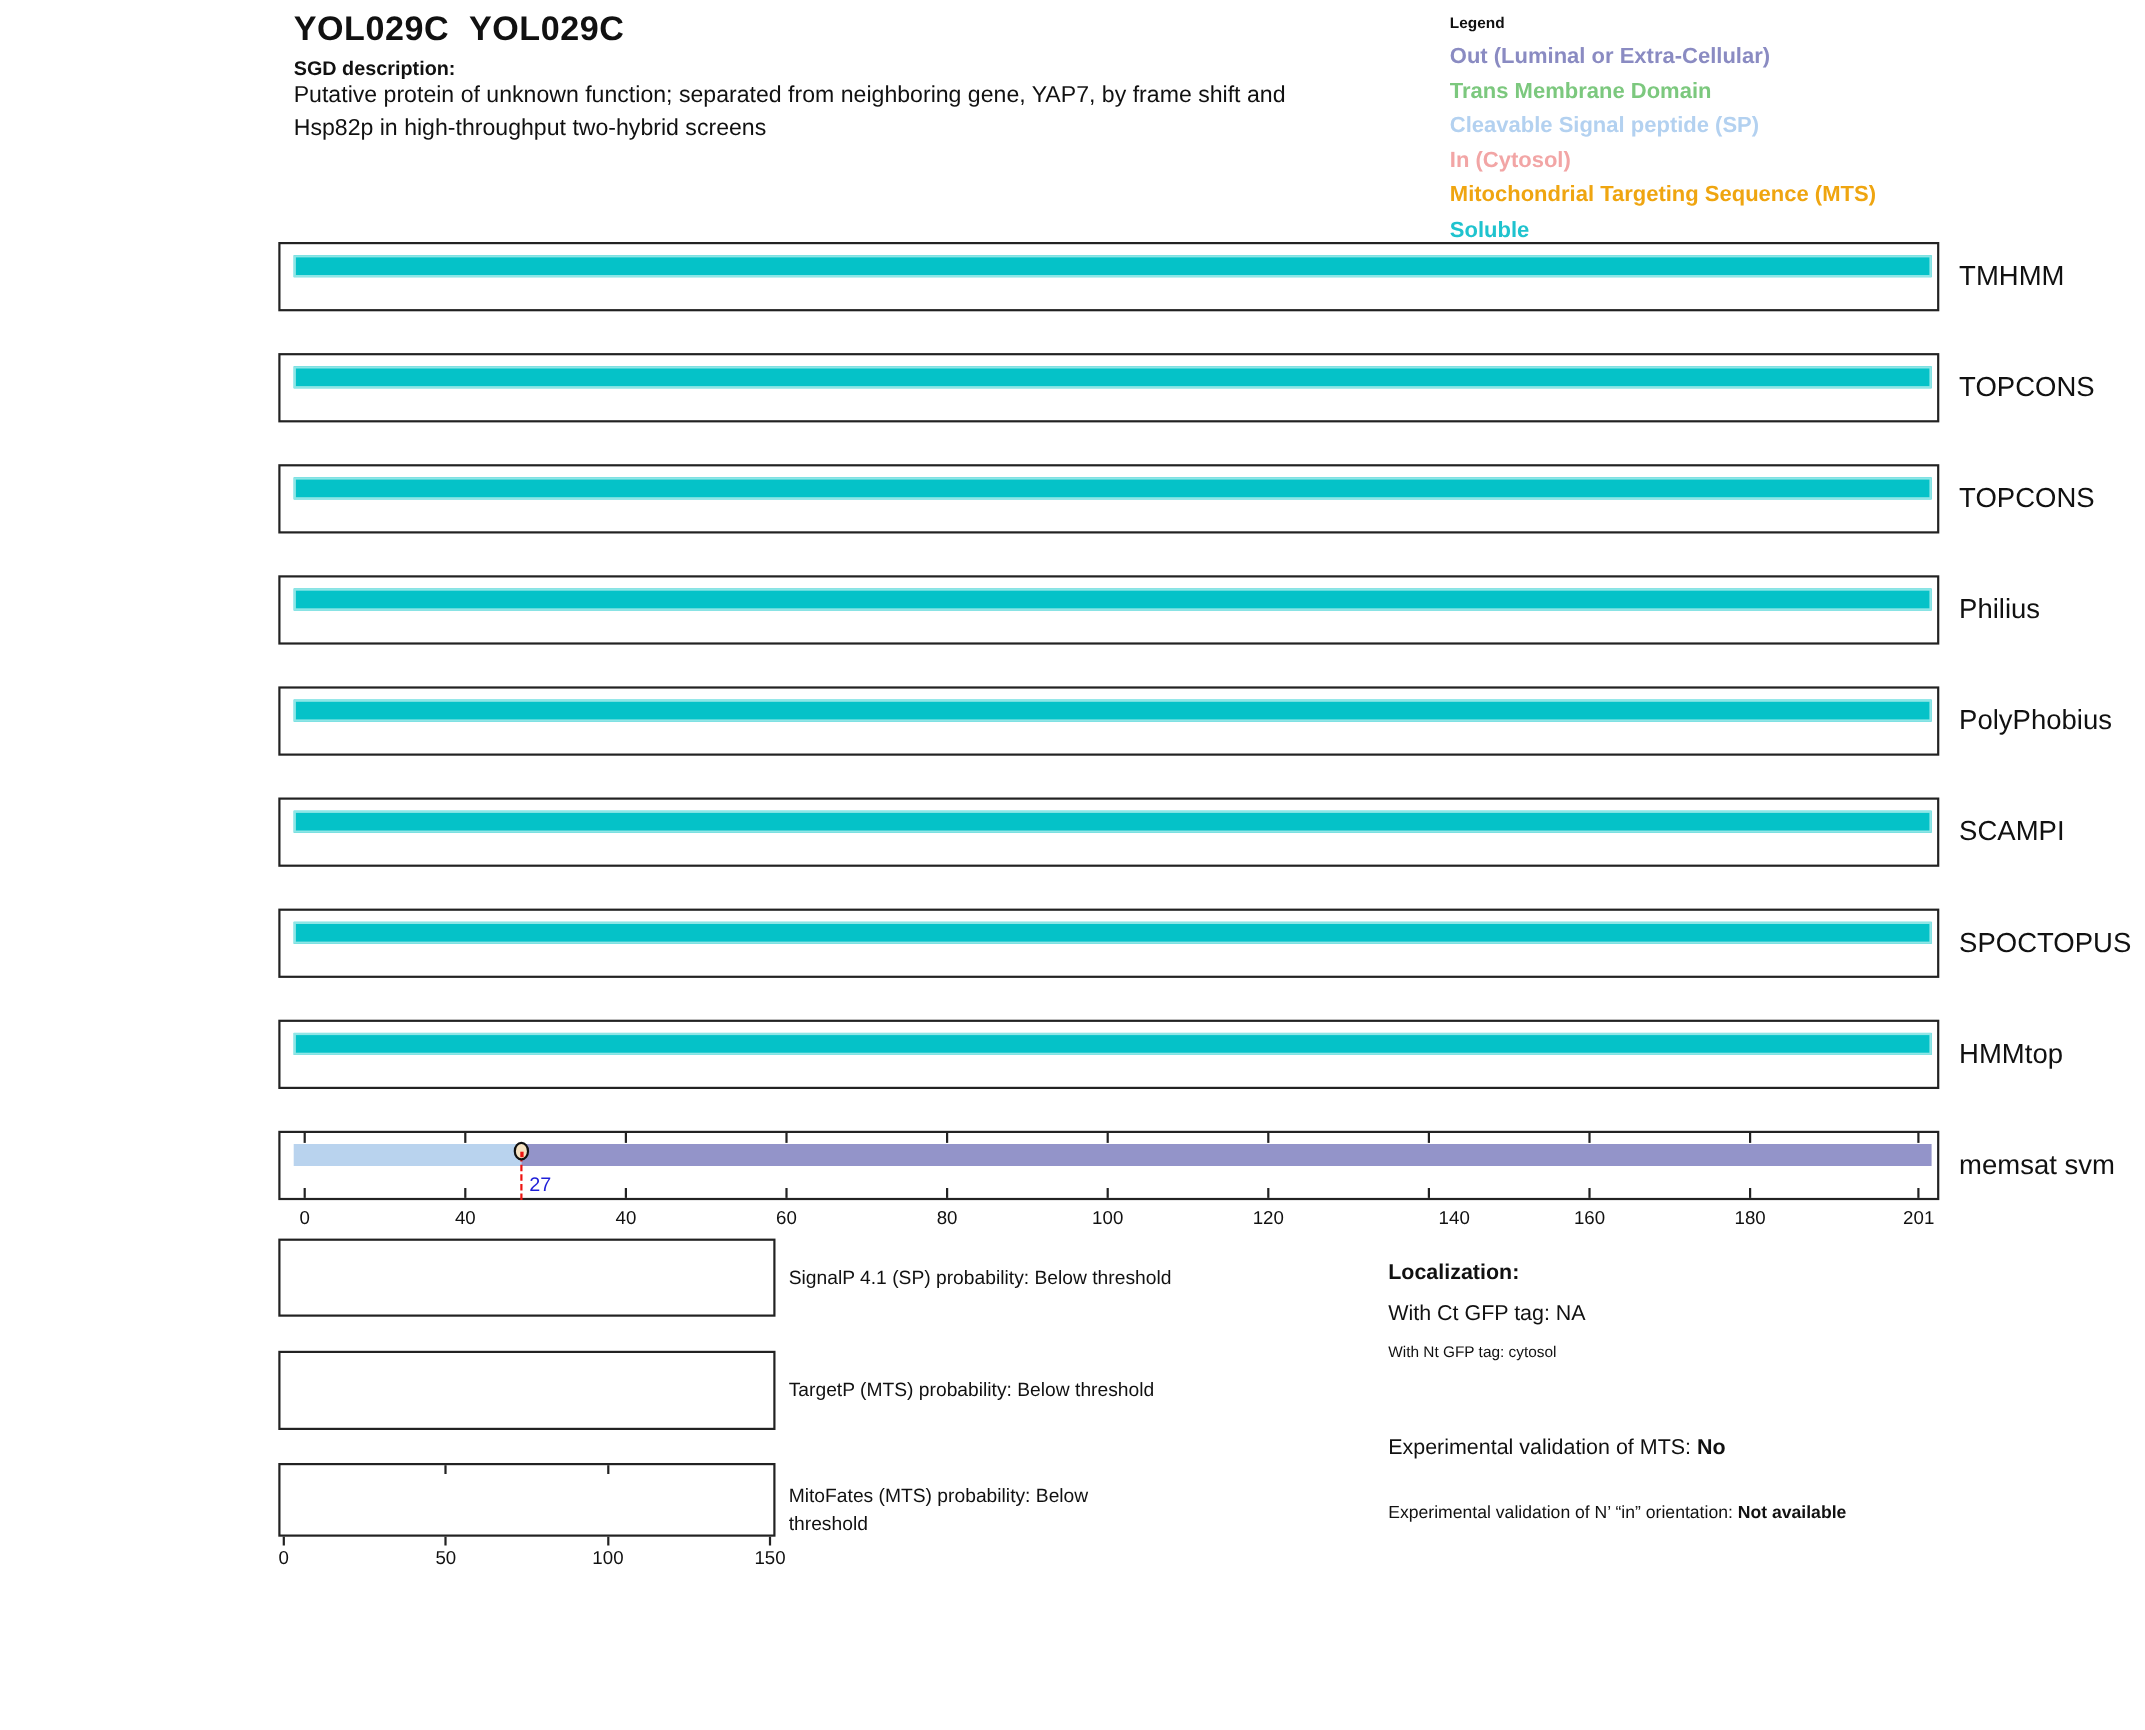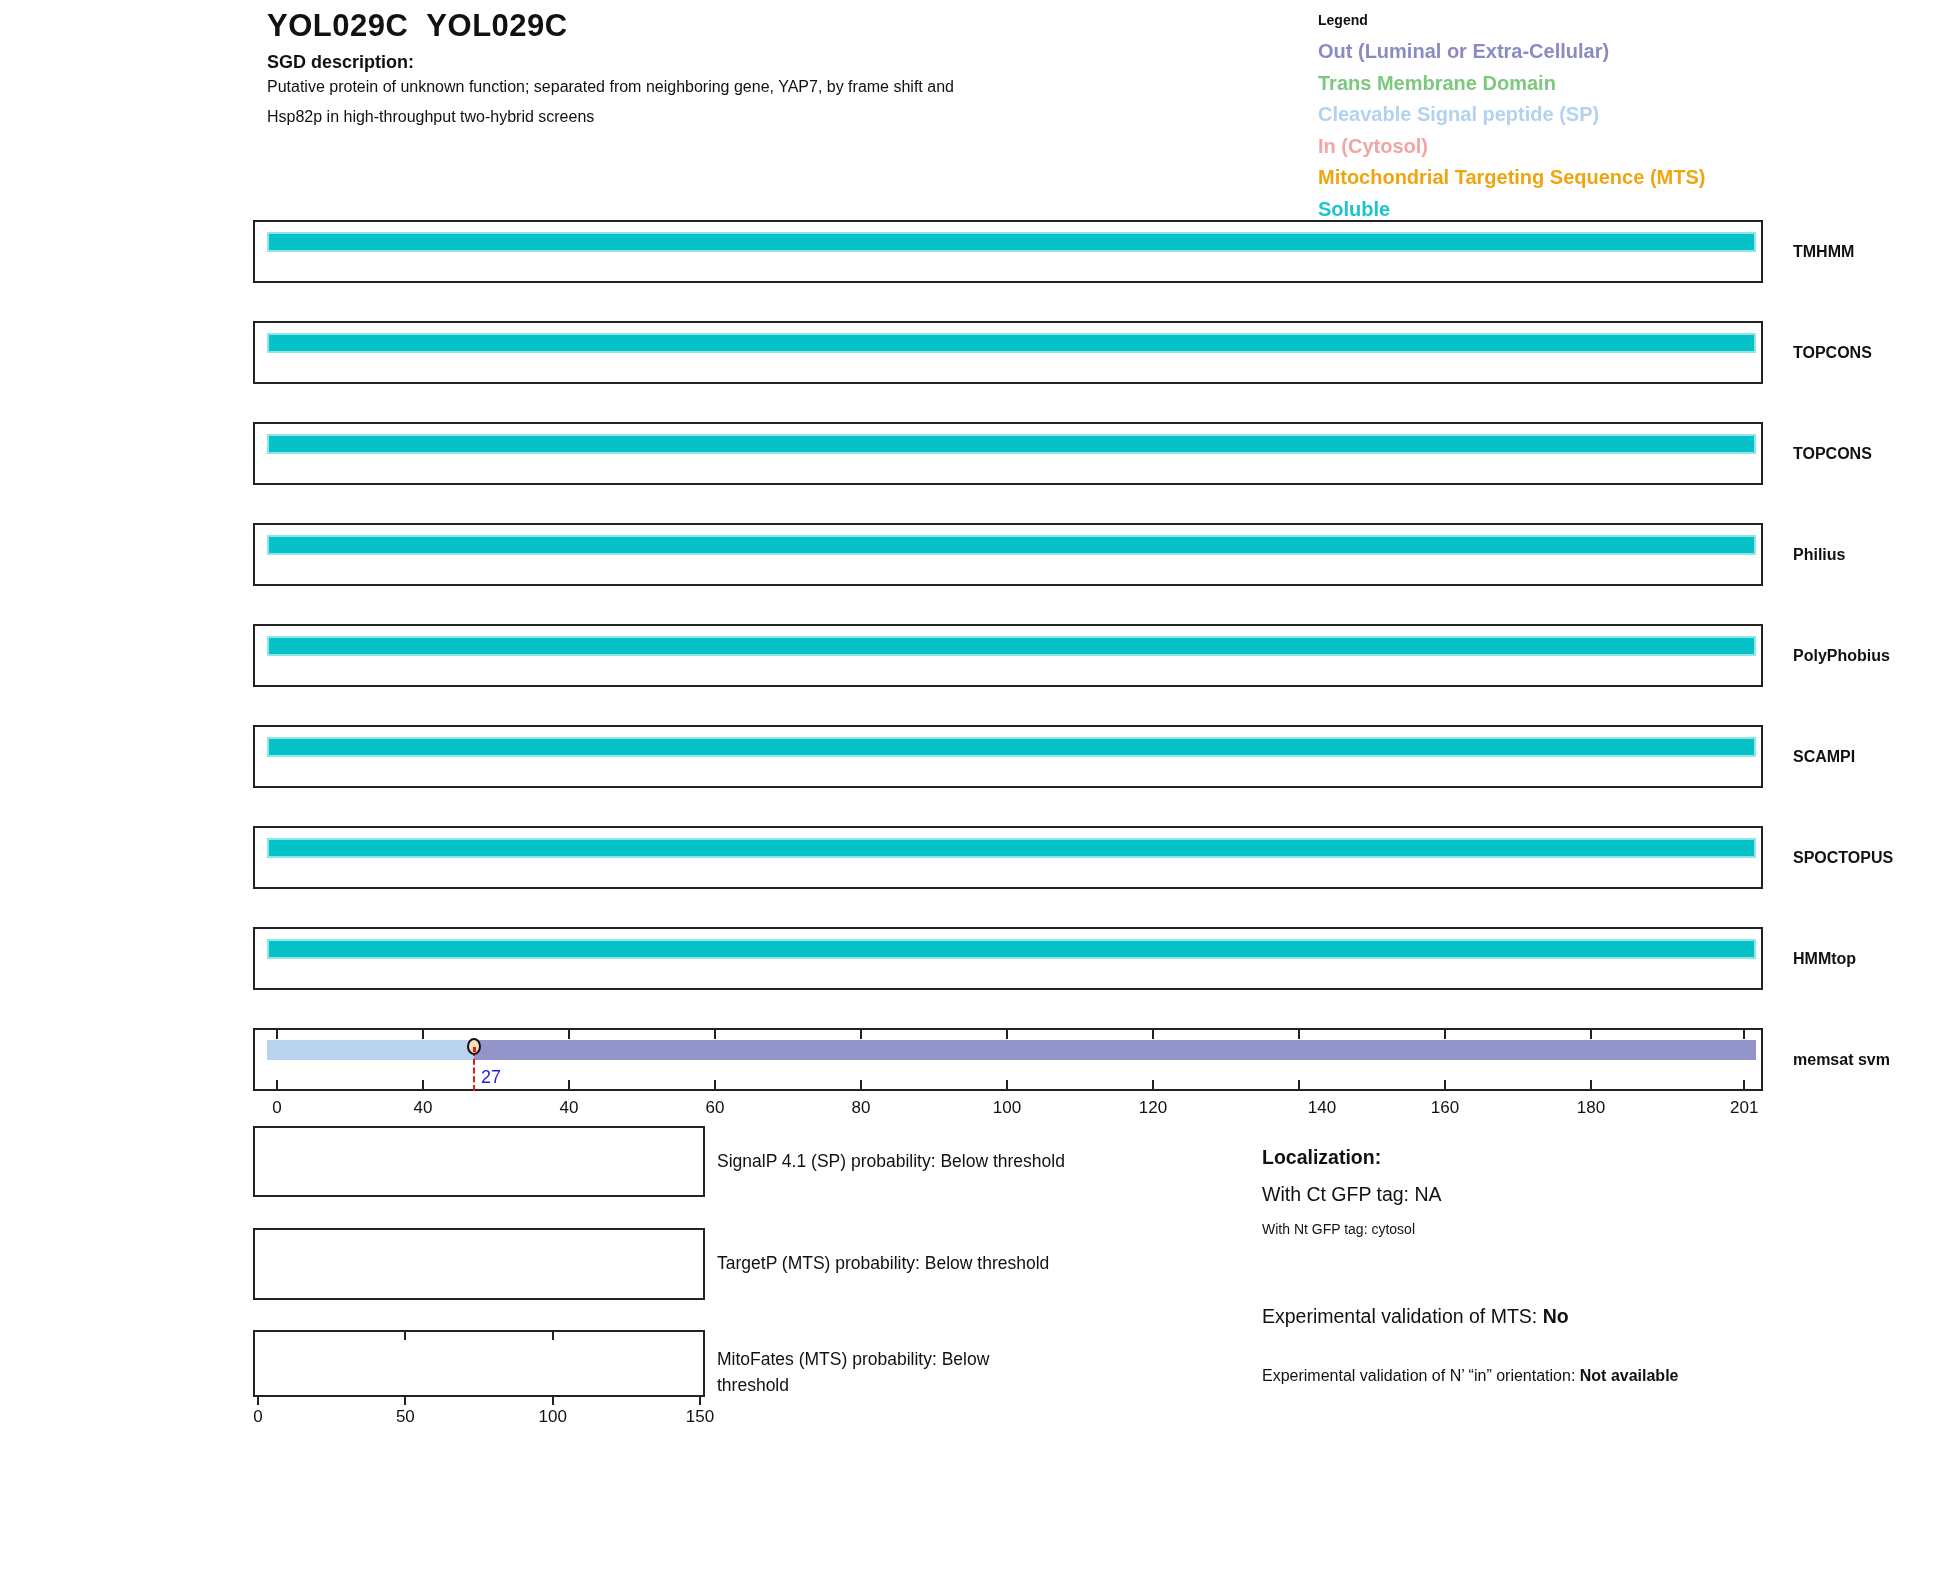--- a/index.html
+++ b/index.html
@@ -3,28 +3,28 @@
 <meta charset="utf-8">
 <style>
   html,body{margin:0;padding:0;background:#ffffff;}
   #page{position:relative;width:1950px;height:1573px;background:#ffffff;
         font-family:"Liberation Sans", sans-serif;color:#111;overflow:hidden;}
   .abs{position:absolute;}
   
   #title{left:267px;top:8px;font-size:31px;font-weight:bold;letter-spacing:0.5px;}
   #title .gap{display:inline-block;width:18px;}
   #sgd-label{left:267px;top:52px;font-size:18px;font-weight:bold;}
-  #desc{left:267px;top:72px;font-size:16px;line-height:30px;}
+  #desc{left:267px;top:72px;font-size:21px;line-height:30px;}
   
   #legend{left:1318px;top:4px;}
   #legend .legend-title{font-size:14px;font-weight:bold;color:#111;line-height:32px;}
   #legend .legend-item{font-size:20px;font-weight:bold;line-height:31.5px;white-space:nowrap;}
   
   .track-box{position:absolute;border:2px solid #222;background:#fff;box-sizing:border-box;}
-  .track-label{position:absolute;font-size:16px;font-weight:bold;display:flex;align-items:center;white-space:nowrap;margin-left:12px;}
+  .track-label{position:absolute;font-size:25px;font-weight:normal;display:flex;align-items:center;white-space:nowrap;}
   .seg{position:absolute;height:20px;box-sizing:border-box;}
   .seg-soluble{border:2px solid #8FE6E6;}
   .tick{position:absolute;width:2px;background:#222;}
   .axis-num{position:absolute;font-size:17px;color:#111;transform:translateX(-50%);white-space:nowrap;}
   .marker-line{position:absolute;width:0;border-left:2.5px dashed #ee1511;}
   .marker-dot{position:absolute;width:14px;height:17px;border:2.5px solid #111;border-radius:50%;
               background:#F6E2C1;box-sizing:border-box;}
   .marker-dot .inner-dash{position:absolute;left:4px;top:7px;width:2.5px;height:5px;background:#ee1511;}
   .marker-num{position:absolute;font-size:18px;color:#1F1FD8;}
   

